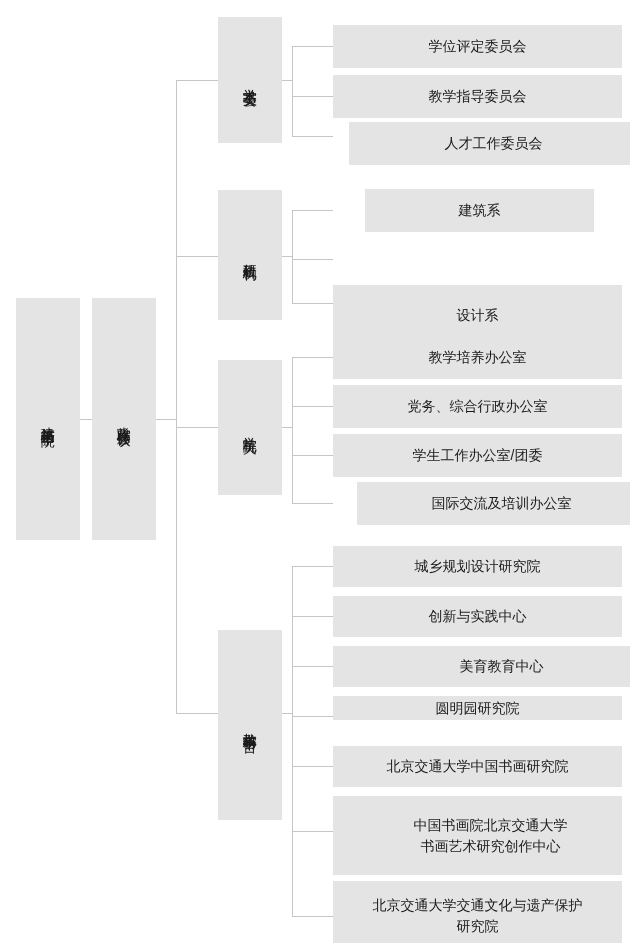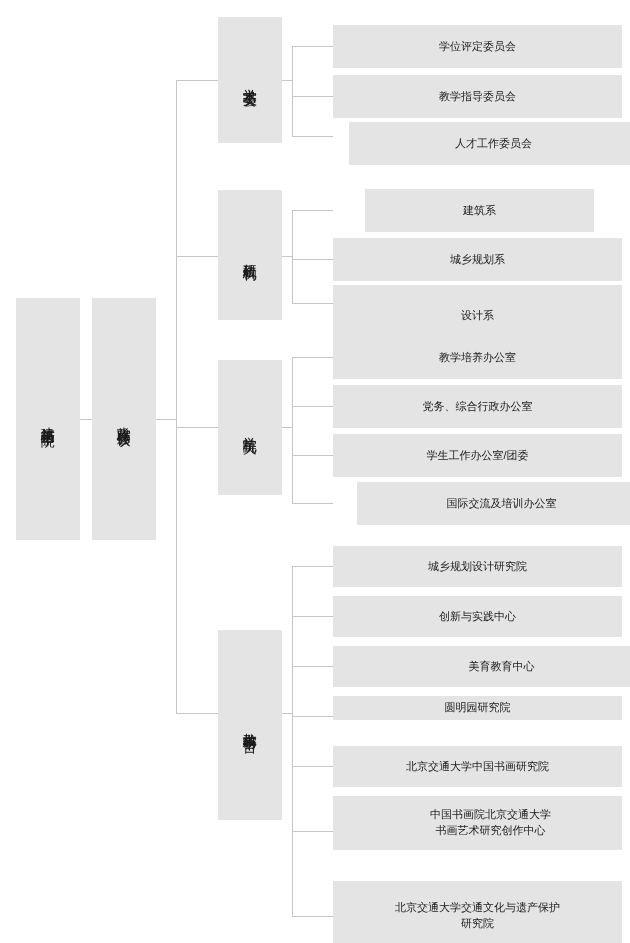--- a/index.html
+++ b/index.html
@@ -34,21 +34,21 @@
     letter-spacing: 1px;
     font-size: 14px;
   }
   .node-group {
     writing-mode: vertical-rl;
     text-orientation: upright;
     letter-spacing: 1px;
     font-size: 14px;
   }
   .node-leaf {
-    font-size: 11px;
+    font-size: 14px;
     padding: 0 6px;
   }
   .node-leaf .leaf-text {
     display: block;
     width: 100%;
   }
   .conn {
     position: absolute;
     background: #c6c6c6;
   }
@@ -102,23 +102,20 @@
   </div>
   <div class="conn conn-h" style="left:282px; top:256px; width:10px;"></div>
   <div class="conn conn-v" style="left:292px; top:210px; height:93px;"></div>
 
   <div class="conn conn-h" style="left:292px; top:210px; width:41px;"></div>
   <div class="node node-leaf" style="left:333px; top:189px; width:229px; height:43px;margin-left:32px;">
     <span class="leaf-text">建筑系</span>
   </div>
 
   <div class="conn conn-h" style="left:292px; top:259px; width:41px;"></div>
-  <div class="node node-leaf" style="left:333px; top:238px; width:289px; height:43px;">
-    <span class="leaf-text">城乡规划系</span>
-  </div>
 
   <div class="conn conn-h" style="left:292px; top:303px; width:41px;"></div>
   <div class="node node-leaf" style="left:333px; top:285px; width:289px; height:61px;">
     <span class="leaf-text">设计系</span>
   </div>
 
   <div class="conn conn-h" style="left:176px; top:427px; width:42px;"></div>
   <div class="node node-group" style="left:218px; top:360px; width:64px; height:135px;">
     <span>学院机关</span>
   </div>
@@ -171,21 +168,21 @@
   <div class="node node-leaf" style="left:333px; top:696px; width:289px; height:24px;">
     <span class="leaf-text">圆明园研究院</span>
   </div>
 
   <div class="conn conn-h" style="left:292px; top:766px; width:41px;"></div>
   <div class="node node-leaf" style="left:333px; top:746px; width:289px; height:41px;">
     <span class="leaf-text">北京交通大学中国书画研究院</span>
   </div>
 
   <div class="conn conn-h" style="left:292px; top:831px; width:41px;"></div>
-  <div class="node node-leaf" style="left:333px; top:796px; width:289px; height:54px;padding-left:32px;">
+  <div class="node node-leaf" style="left:333px; top:796px; width:289px; height:79px;padding-left:32px;">
     <span>
       <span class="leaf-text">中国书画院北京交通大学</span>
       <span class="leaf-text">书画艺术研究创作中心</span>
     </span>
   </div>
 
   <div class="conn conn-h" style="left:292px; top:916px; width:41px;"></div>
   <div class="node node-leaf" style="left:333px; top:881px; width:289px; height:69px;">
     <span>
       <span class="leaf-text">北京交通大学交通文化与遗产保护</span>

